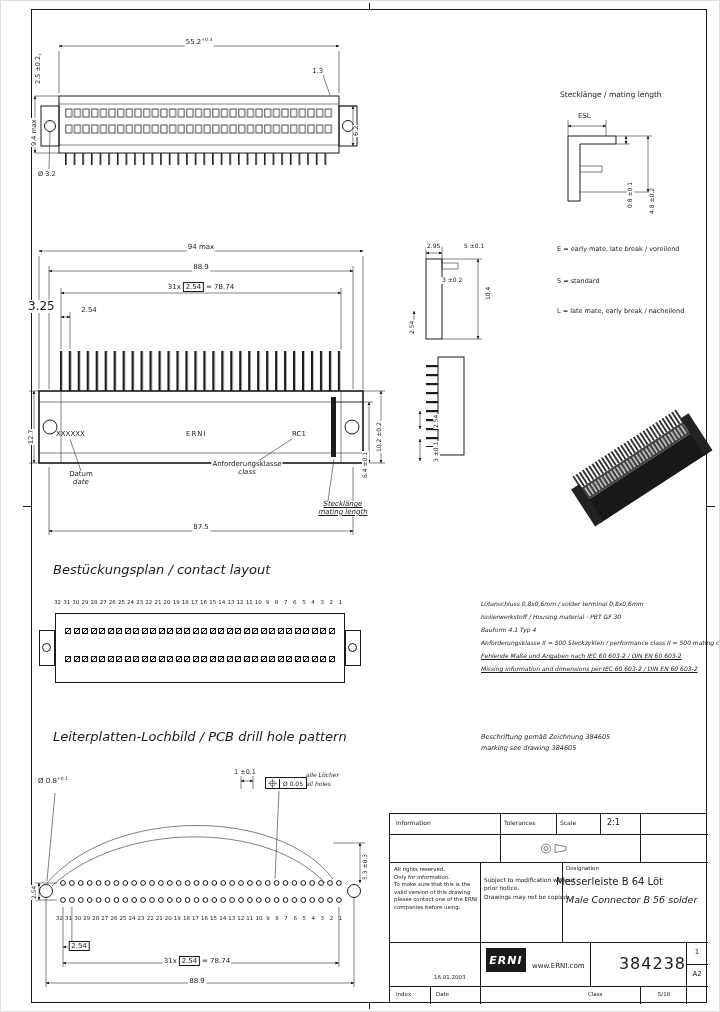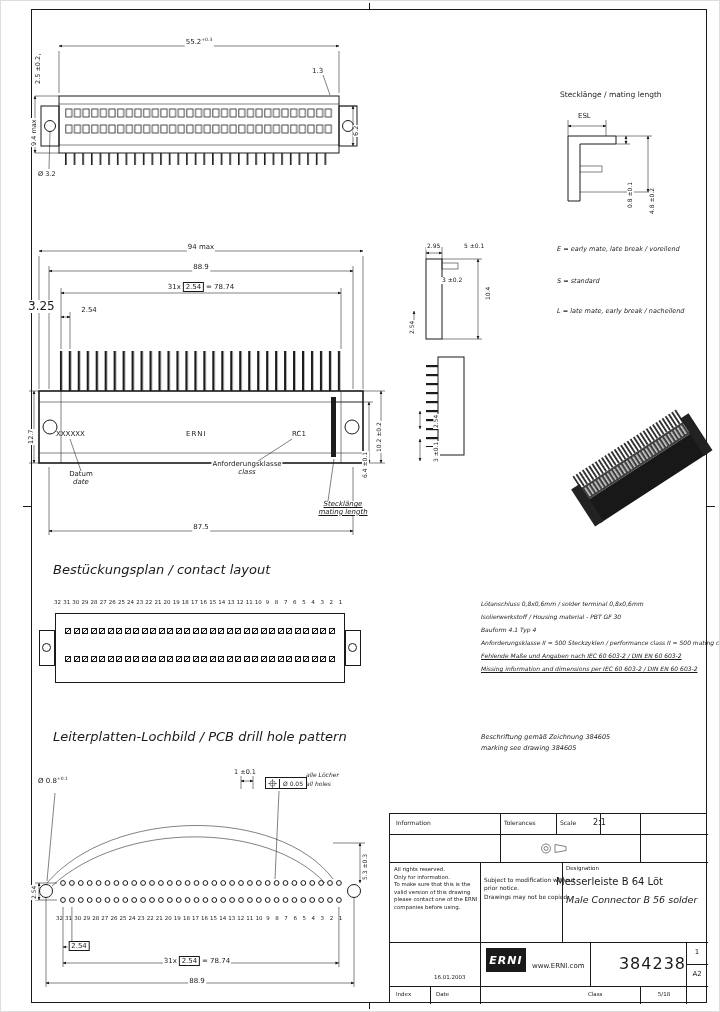--- a/index.html
+++ b/index.html
@@ -23,21 +23,21 @@
   .thick{stroke:var(--ink,#1a1a1a);stroke-width:1.6;fill:none}
   .dim{stroke:var(--ink,#1a1a1a);stroke-width:0.55;fill:none}
   .numrow{position:absolute;display:flex;justify-content:space-between;font-size:5.5px}
   .numrow span{flex:1;text-align:center}
   .sqrow{position:absolute;display:flex;justify-content:space-between}
   .contact-sq{width:6px;height:6px;border:0.8px solid var(--ink,#1a1a1a);
     background:linear-gradient(135deg,transparent 43%,var(--ink,#1a1a1a) 43%,var(--ink,#1a1a1a) 57%,transparent 57%)}
   .cl-ear{position:absolute;border:1.2px solid var(--ink,#1a1a1a)}
   .cl-hole{position:absolute;border:1px solid var(--ink,#1a1a1a);border-radius:50%;width:9px;height:9px}
   .notes{position:absolute;font-size:6px;font-style:italic;line-height:13px;white-space:nowrap}
-  .legend{position:absolute;font-size:6.5px;font-style:italic;white-space:nowrap}
+  .legend{position:absolute;font-size:6.5px;white-space:nowrap}
   
   .tb{position:absolute;left:388px;top:812px;width:318px;height:190px;border:1.4px solid var(--ink,#1a1a1a);background:var(--paper,#fff)}
   .tb .h{position:absolute;background:var(--ink,#1a1a1a);height:1px}
   .tb .v{position:absolute;background:var(--ink,#1a1a1a);width:1px}
   .tb .cell-lbl{position:absolute;font-size:6px}
   .smallprint{position:absolute;font-size:5.4px;line-height:7.6px;white-space:nowrap}
   .logo{position:absolute;background:var(--ink,#1a1a1a);color:#fff;display:flex;align-items:center;justify-content:center;
     font-style:italic;font-weight:bold;font-size:11px;letter-spacing:1px}
   .fcf{position:absolute;display:flex;align-items:center;border:0.9px solid var(--ink,#1a1a1a);background:var(--paper,#fff);height:12px;font-size:6px}
   .fcf .c1{padding:0 2px;border-right:0.9px solid var(--ink,#1a1a1a);display:flex;align-items:center}
@@ -538,21 +538,21 @@
     <div class="v" style="left:90px;top:48px;height:142px"></div>
     <div class="v" style="left:172px;top:48px;height:80px"></div>
     <div class="v" style="left:200px;top:128px;height:44px"></div>
     <div class="v" style="left:296px;top:128px;height:62px"></div>
     <div class="v" style="left:40px;top:172px;height:18px"></div>
     <div class="v" style="left:250px;top:172px;height:18px"></div>
 
     <div class="cell-lbl" style="left:6px;top:5px">Information</div>
     <div class="cell-lbl" style="left:114px;top:5px">Tolerances</div>
     <div class="cell-lbl" style="left:170px;top:5px">Scale</div>
-    <div class="cell-lbl" style="left:203px;top:4px;font-size:8px">2:1</div>
+    <div class="cell-lbl" style="left:217px;top:4px;font-size:8px">2:1</div>
     <svg class="abs" style="left:148px;top:27px" width="30" height="15" viewBox="0 0 30 15">
       <circle class="thin" cx="8" cy="7.5" r="4.5"></circle>
       <circle class="thin" cx="8" cy="7.5" r="2"></circle>
       <path class="thin" d="M17,3.5 L28,5.5 L28,9.5 L17,11.5 Z"></path>
     </svg>
 
     <div class="smallprint" style="left:4px;top:52px">
       <div>All rights reserved.</div>
       <div>Only for information.</div>
       <div>To make sure that this is the</div>

